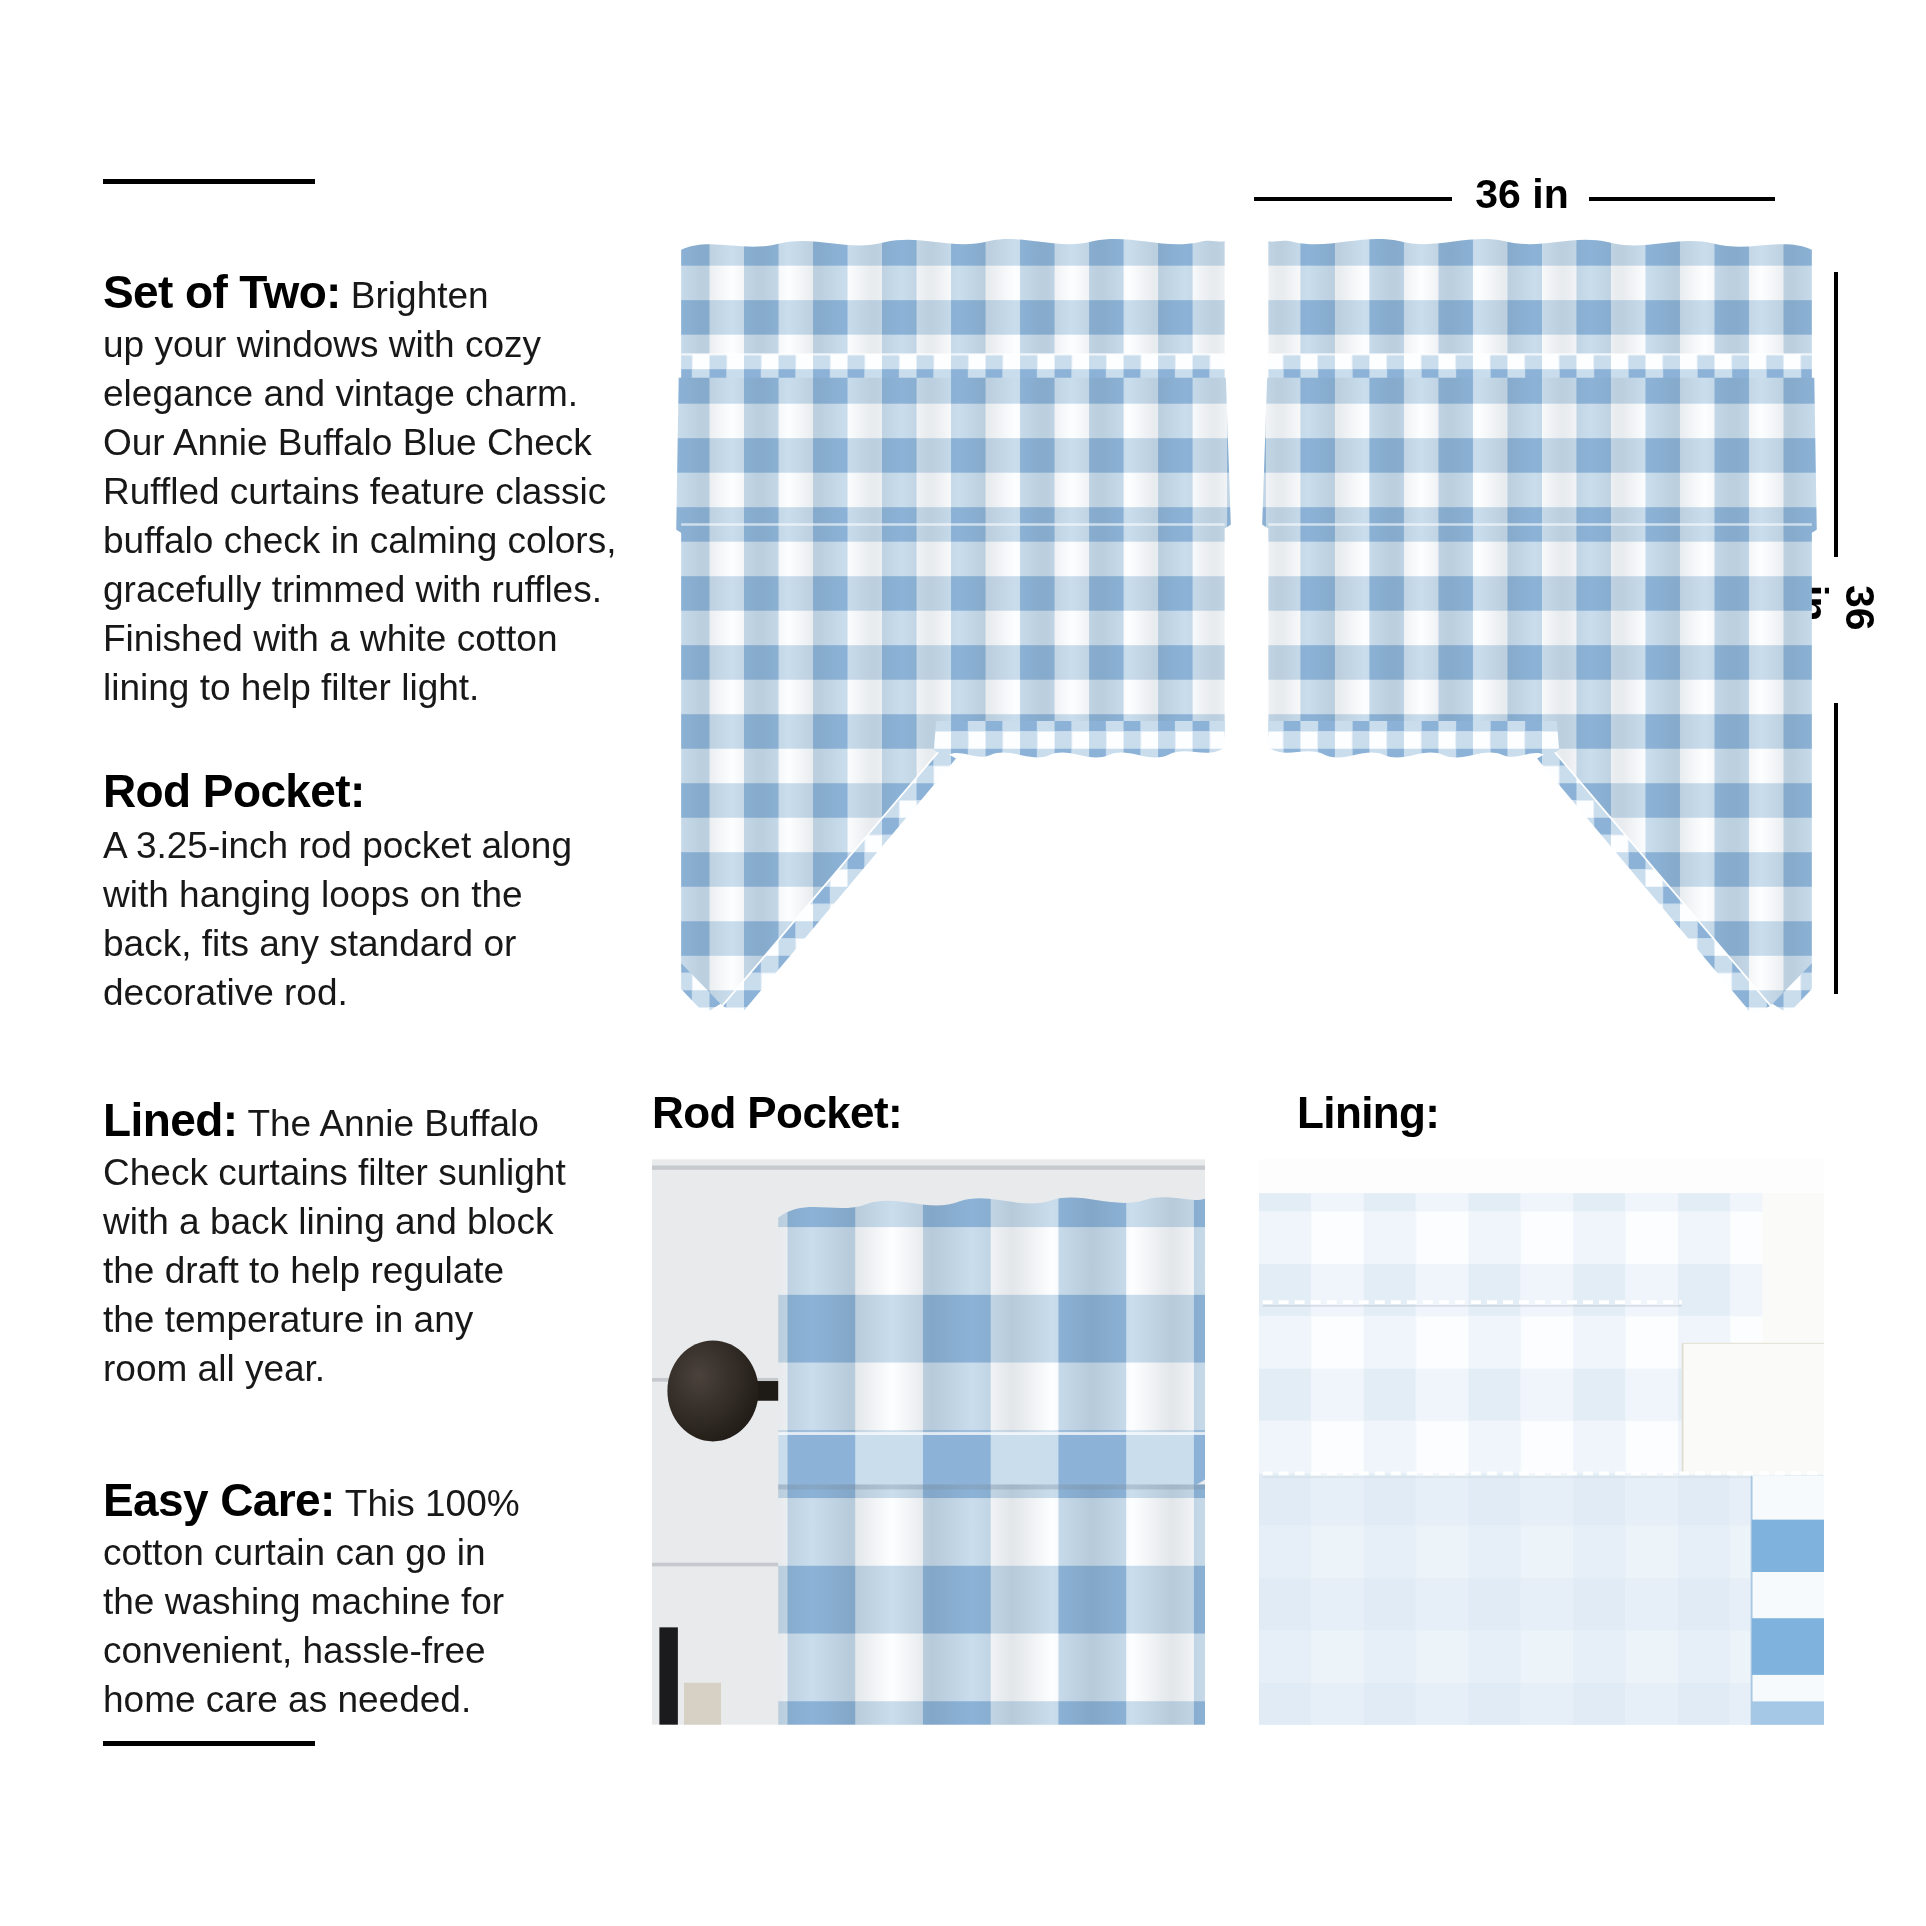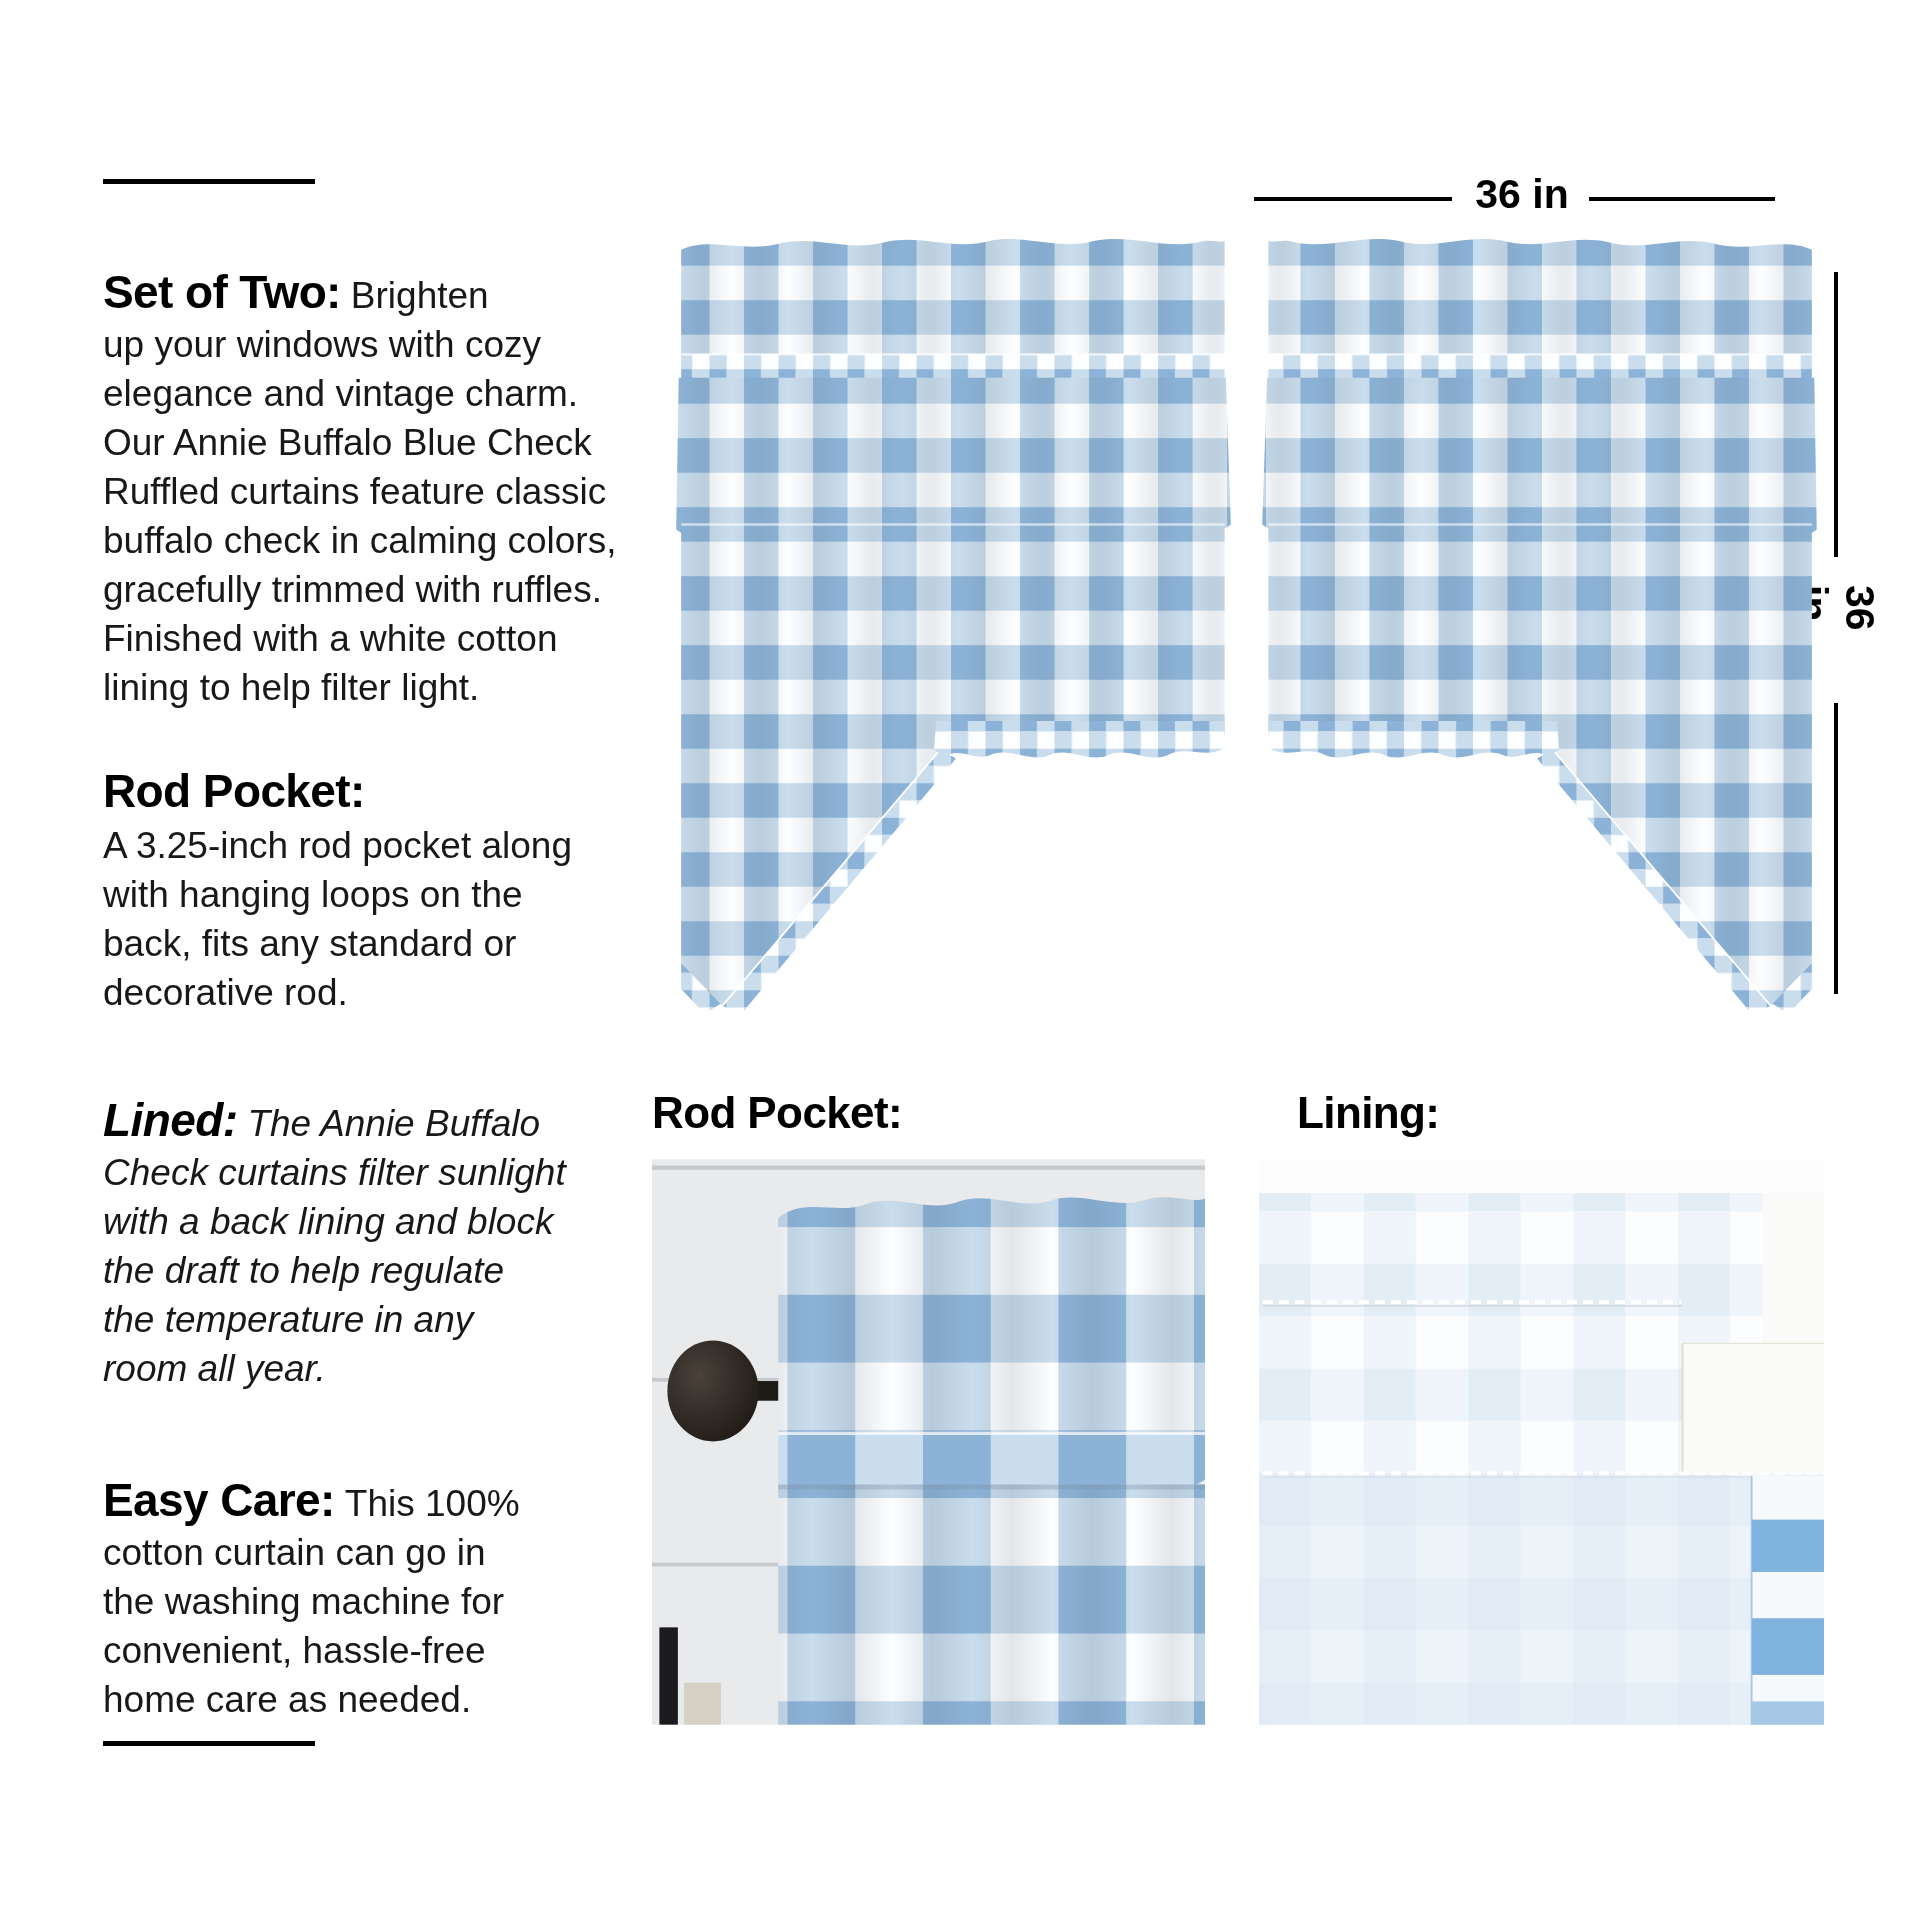--- a/index.html
+++ b/index.html
@@ -10,21 +10,21 @@
   .rule{position:absolute;height:5px;background:#000;}
   #rule-top{left:103px;top:179px;width:212px;}
   #rule-bottom{left:103px;top:1741px;width:212px;}
   section.txt{position:absolute;left:103px;width:567px;}
   .h{font-weight:bold;color:#000;letter-spacing:-0.6px;}
   .h.inline{font-size:46px;line-height:49px;margin-right:10px;}
   .h.block{font-size:46px;line-height:59px;display:block;}
   .b{font-size:37px;line-height:49px;white-space:pre-line;color:#181818;}
   #sec-set{top:223px;margin-top:45px;}
   #sec-rod{top:762px;}
-  #sec-lined{top:1096px;font-style:italic;}
+  #sec-lined{top:1096px;}
   #sec-care{top:1455px;margin-top:21px;}
   
   .dash{position:absolute;height:4.3px;background:#000;top:197px;}
   #dash-left{left:1254px;width:198px;}
   #dash-right{left:1589px;width:186px;}
   #dim-width-label{
     position:absolute;left:1450px;top:171px;width:144px;text-align:center;
     font-size:41px;font-weight:bold;color:#000;letter-spacing:0px;
   }
   

